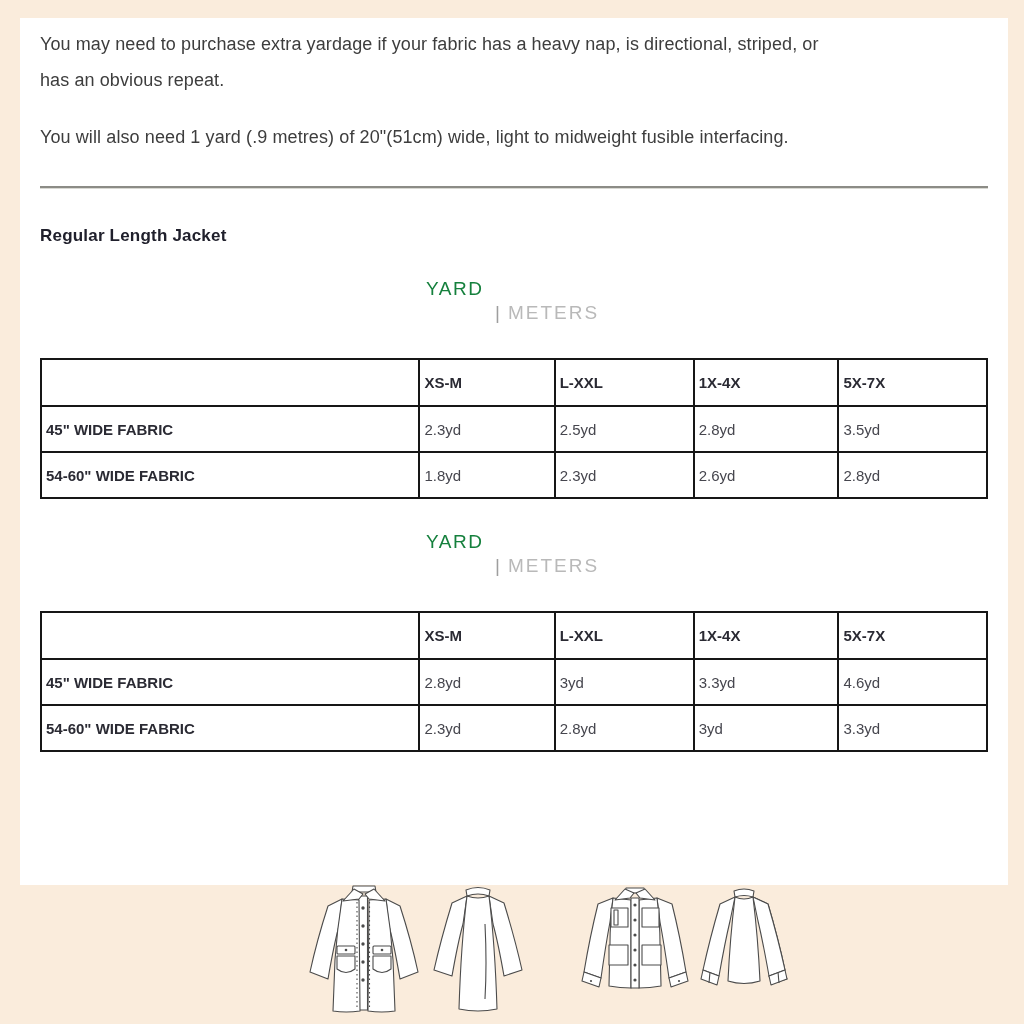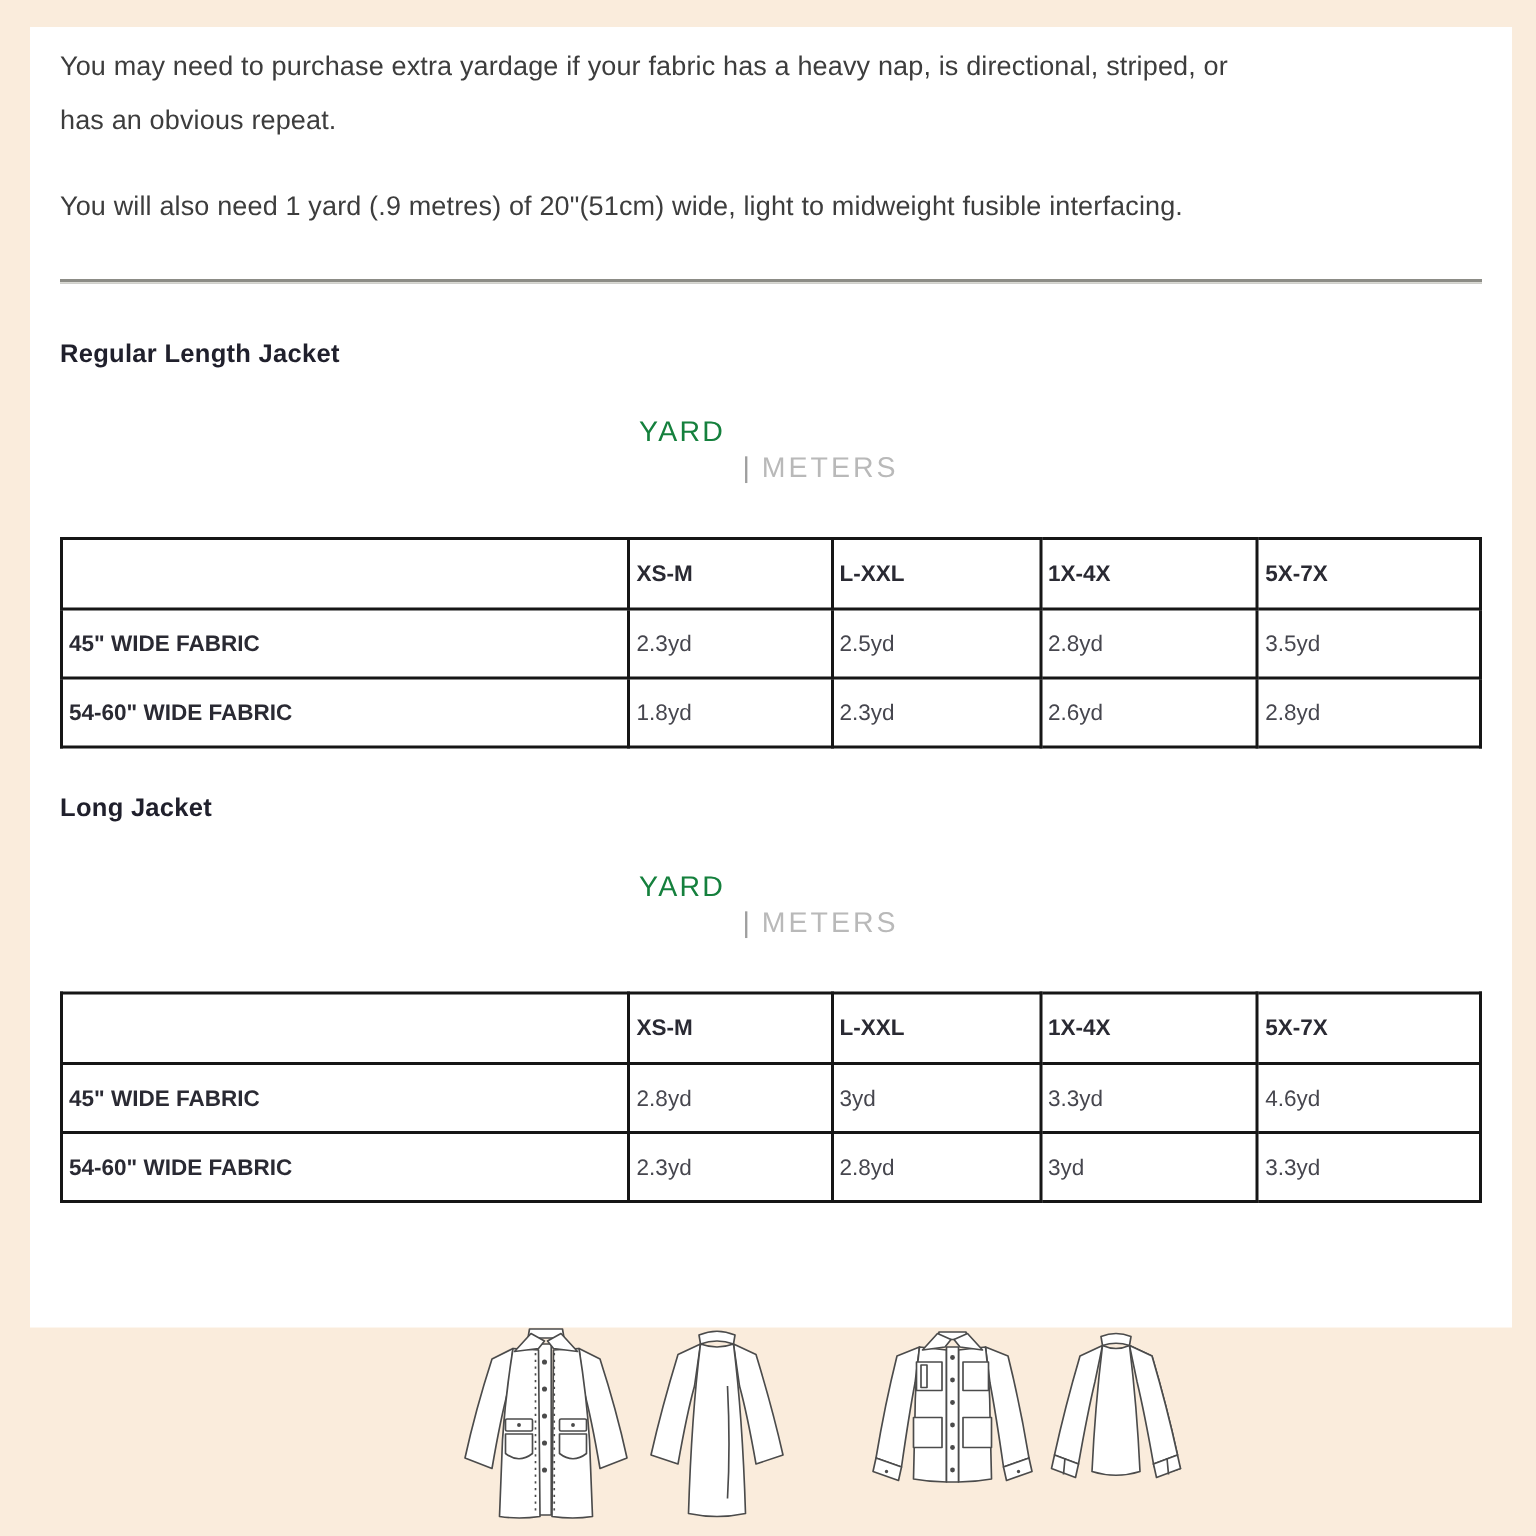--- a/index.html
+++ b/index.html
@@ -101,21 +101,20 @@
     <tr class="row">
       <td class="rowlabel">54-60" WIDE FABRIC</td>
       <td>1.8yd</td>
       <td>2.3yd</td>
       <td>2.6yd</td>
       <td>2.8yd</td>
     </tr>
   </tbody>
     </table>
 
-  <h3 class="section-title mt-sec">Long Jacket</h3>
 
   <div class="unit-toggle">
     <div class="line1"><span class="yard">YARD</span></div>
     <div class="line2"><span class="vbar">|</span><span class="meters">METERS</span></div>
   </div>
 
   <table class="yardage">
     <colgroup>
       <col style="width:40%">
         <col style="width:14.3%">

